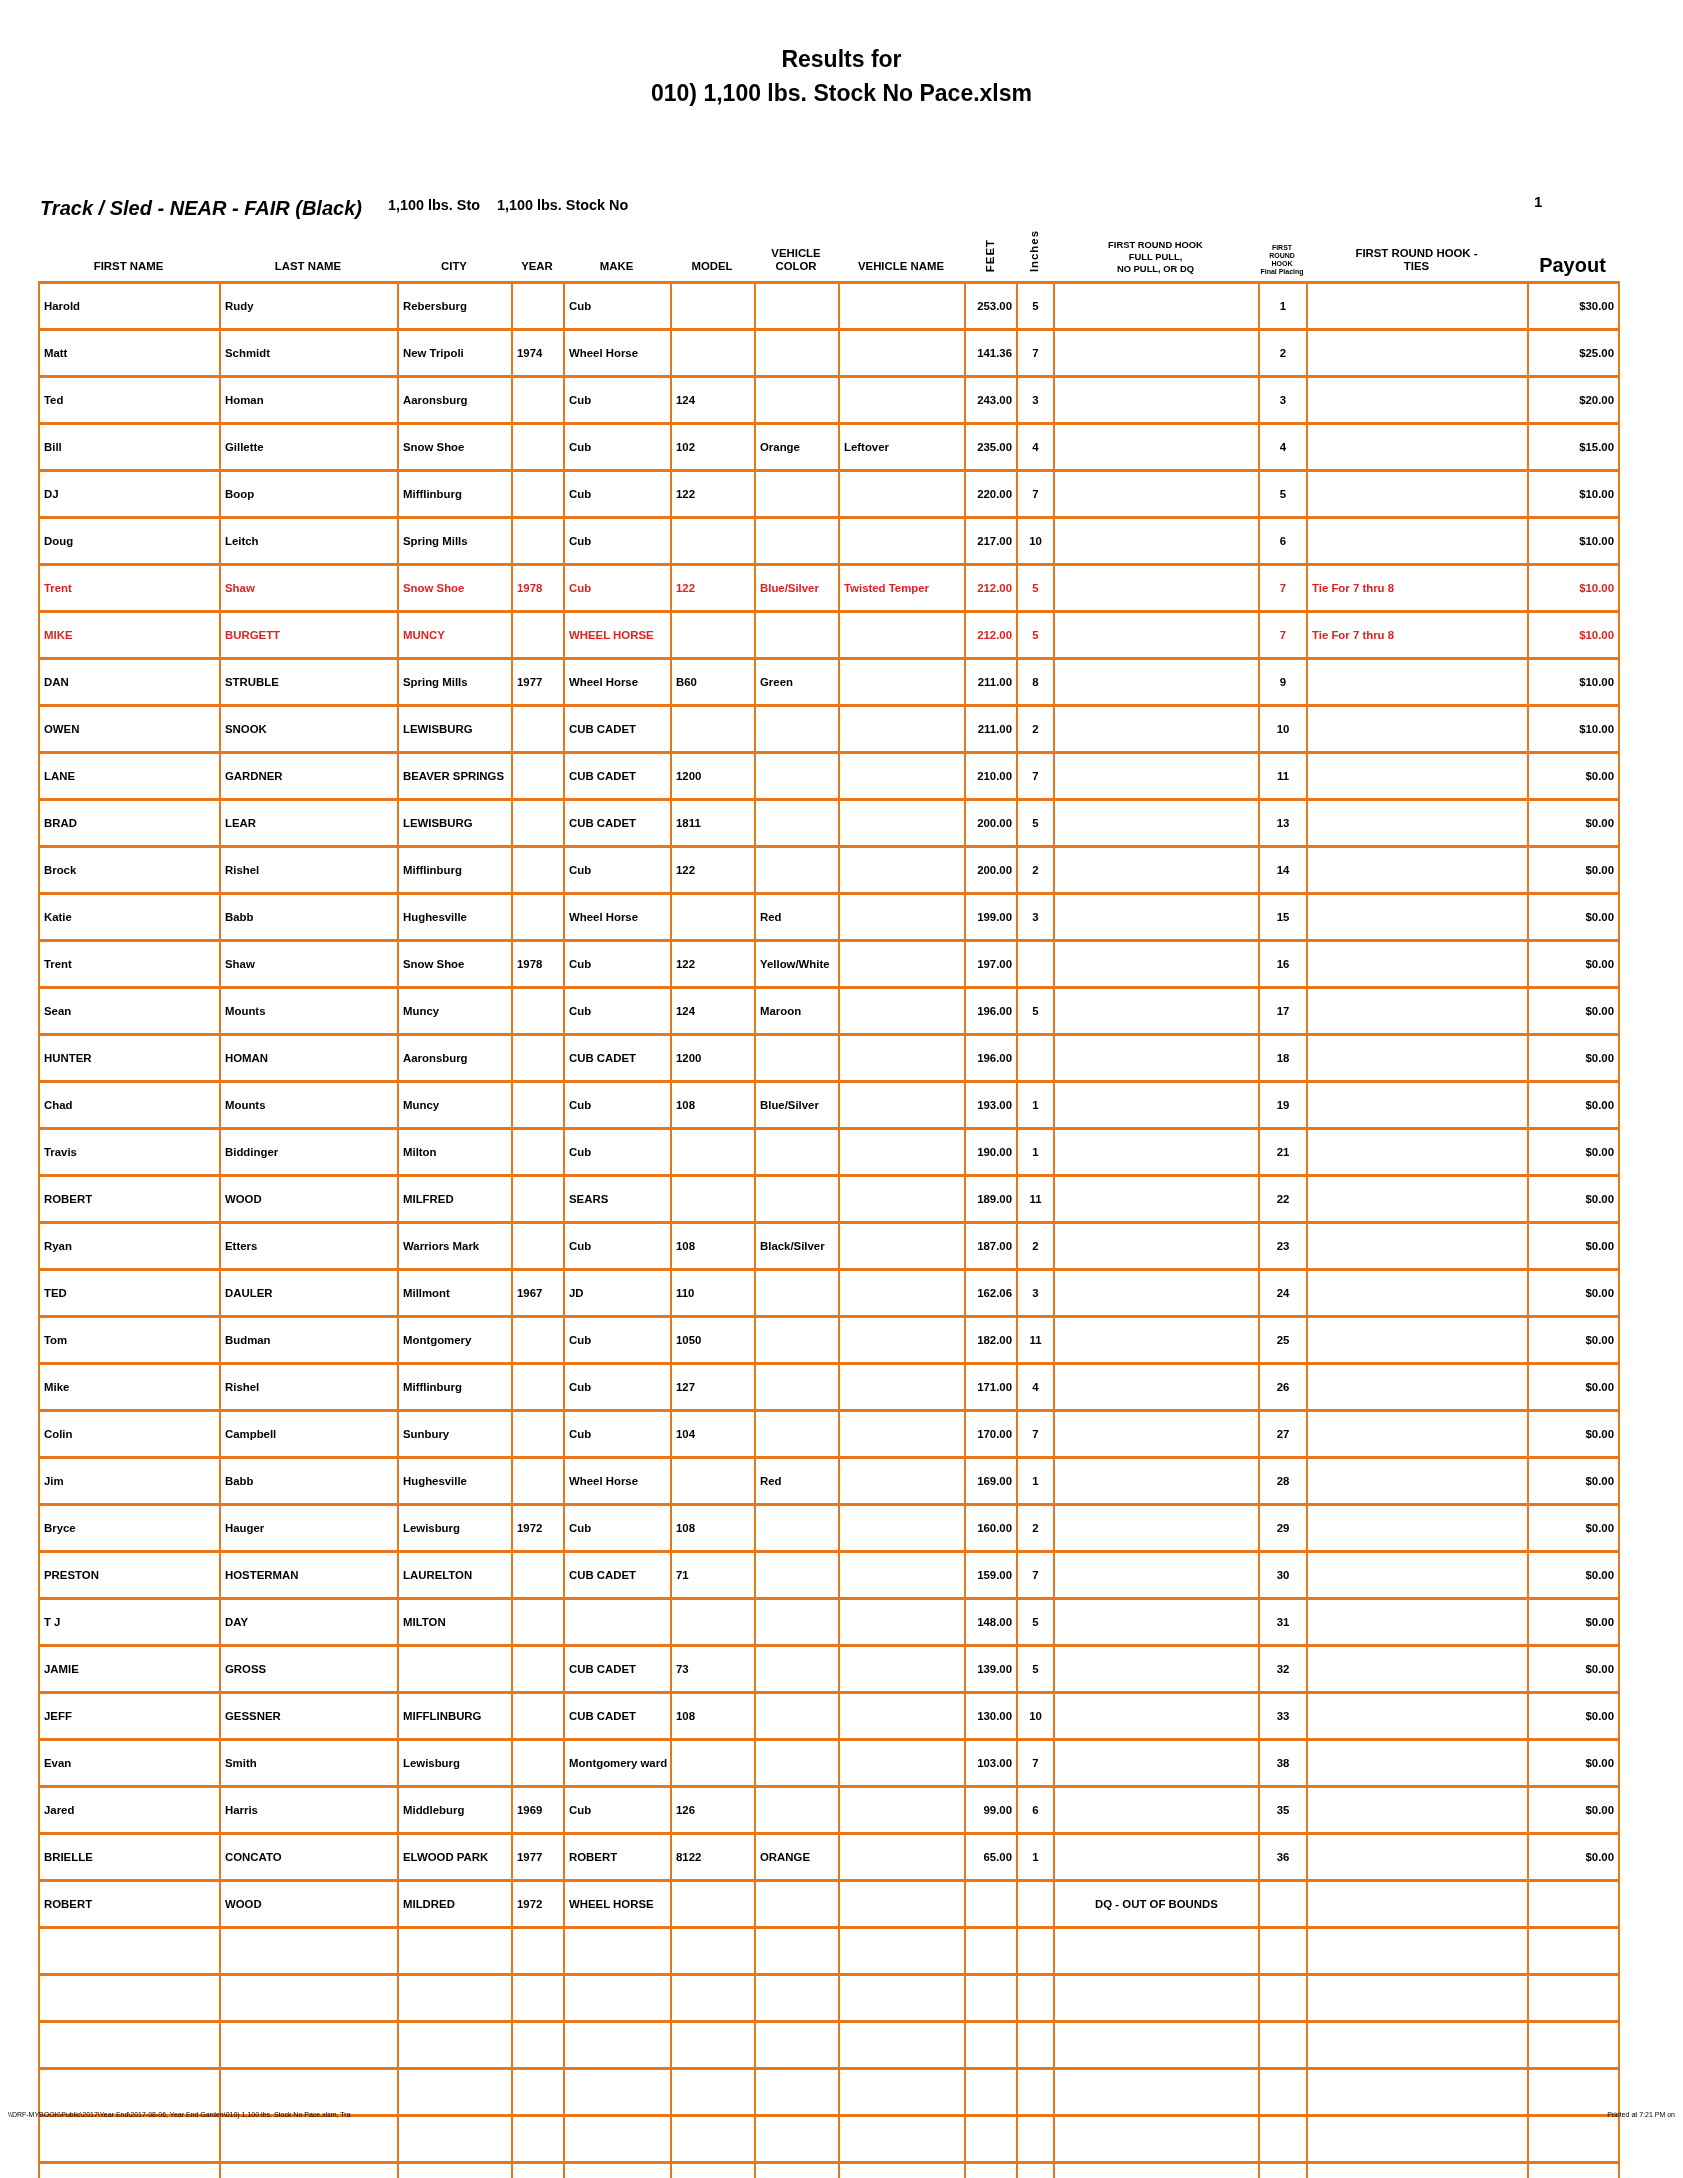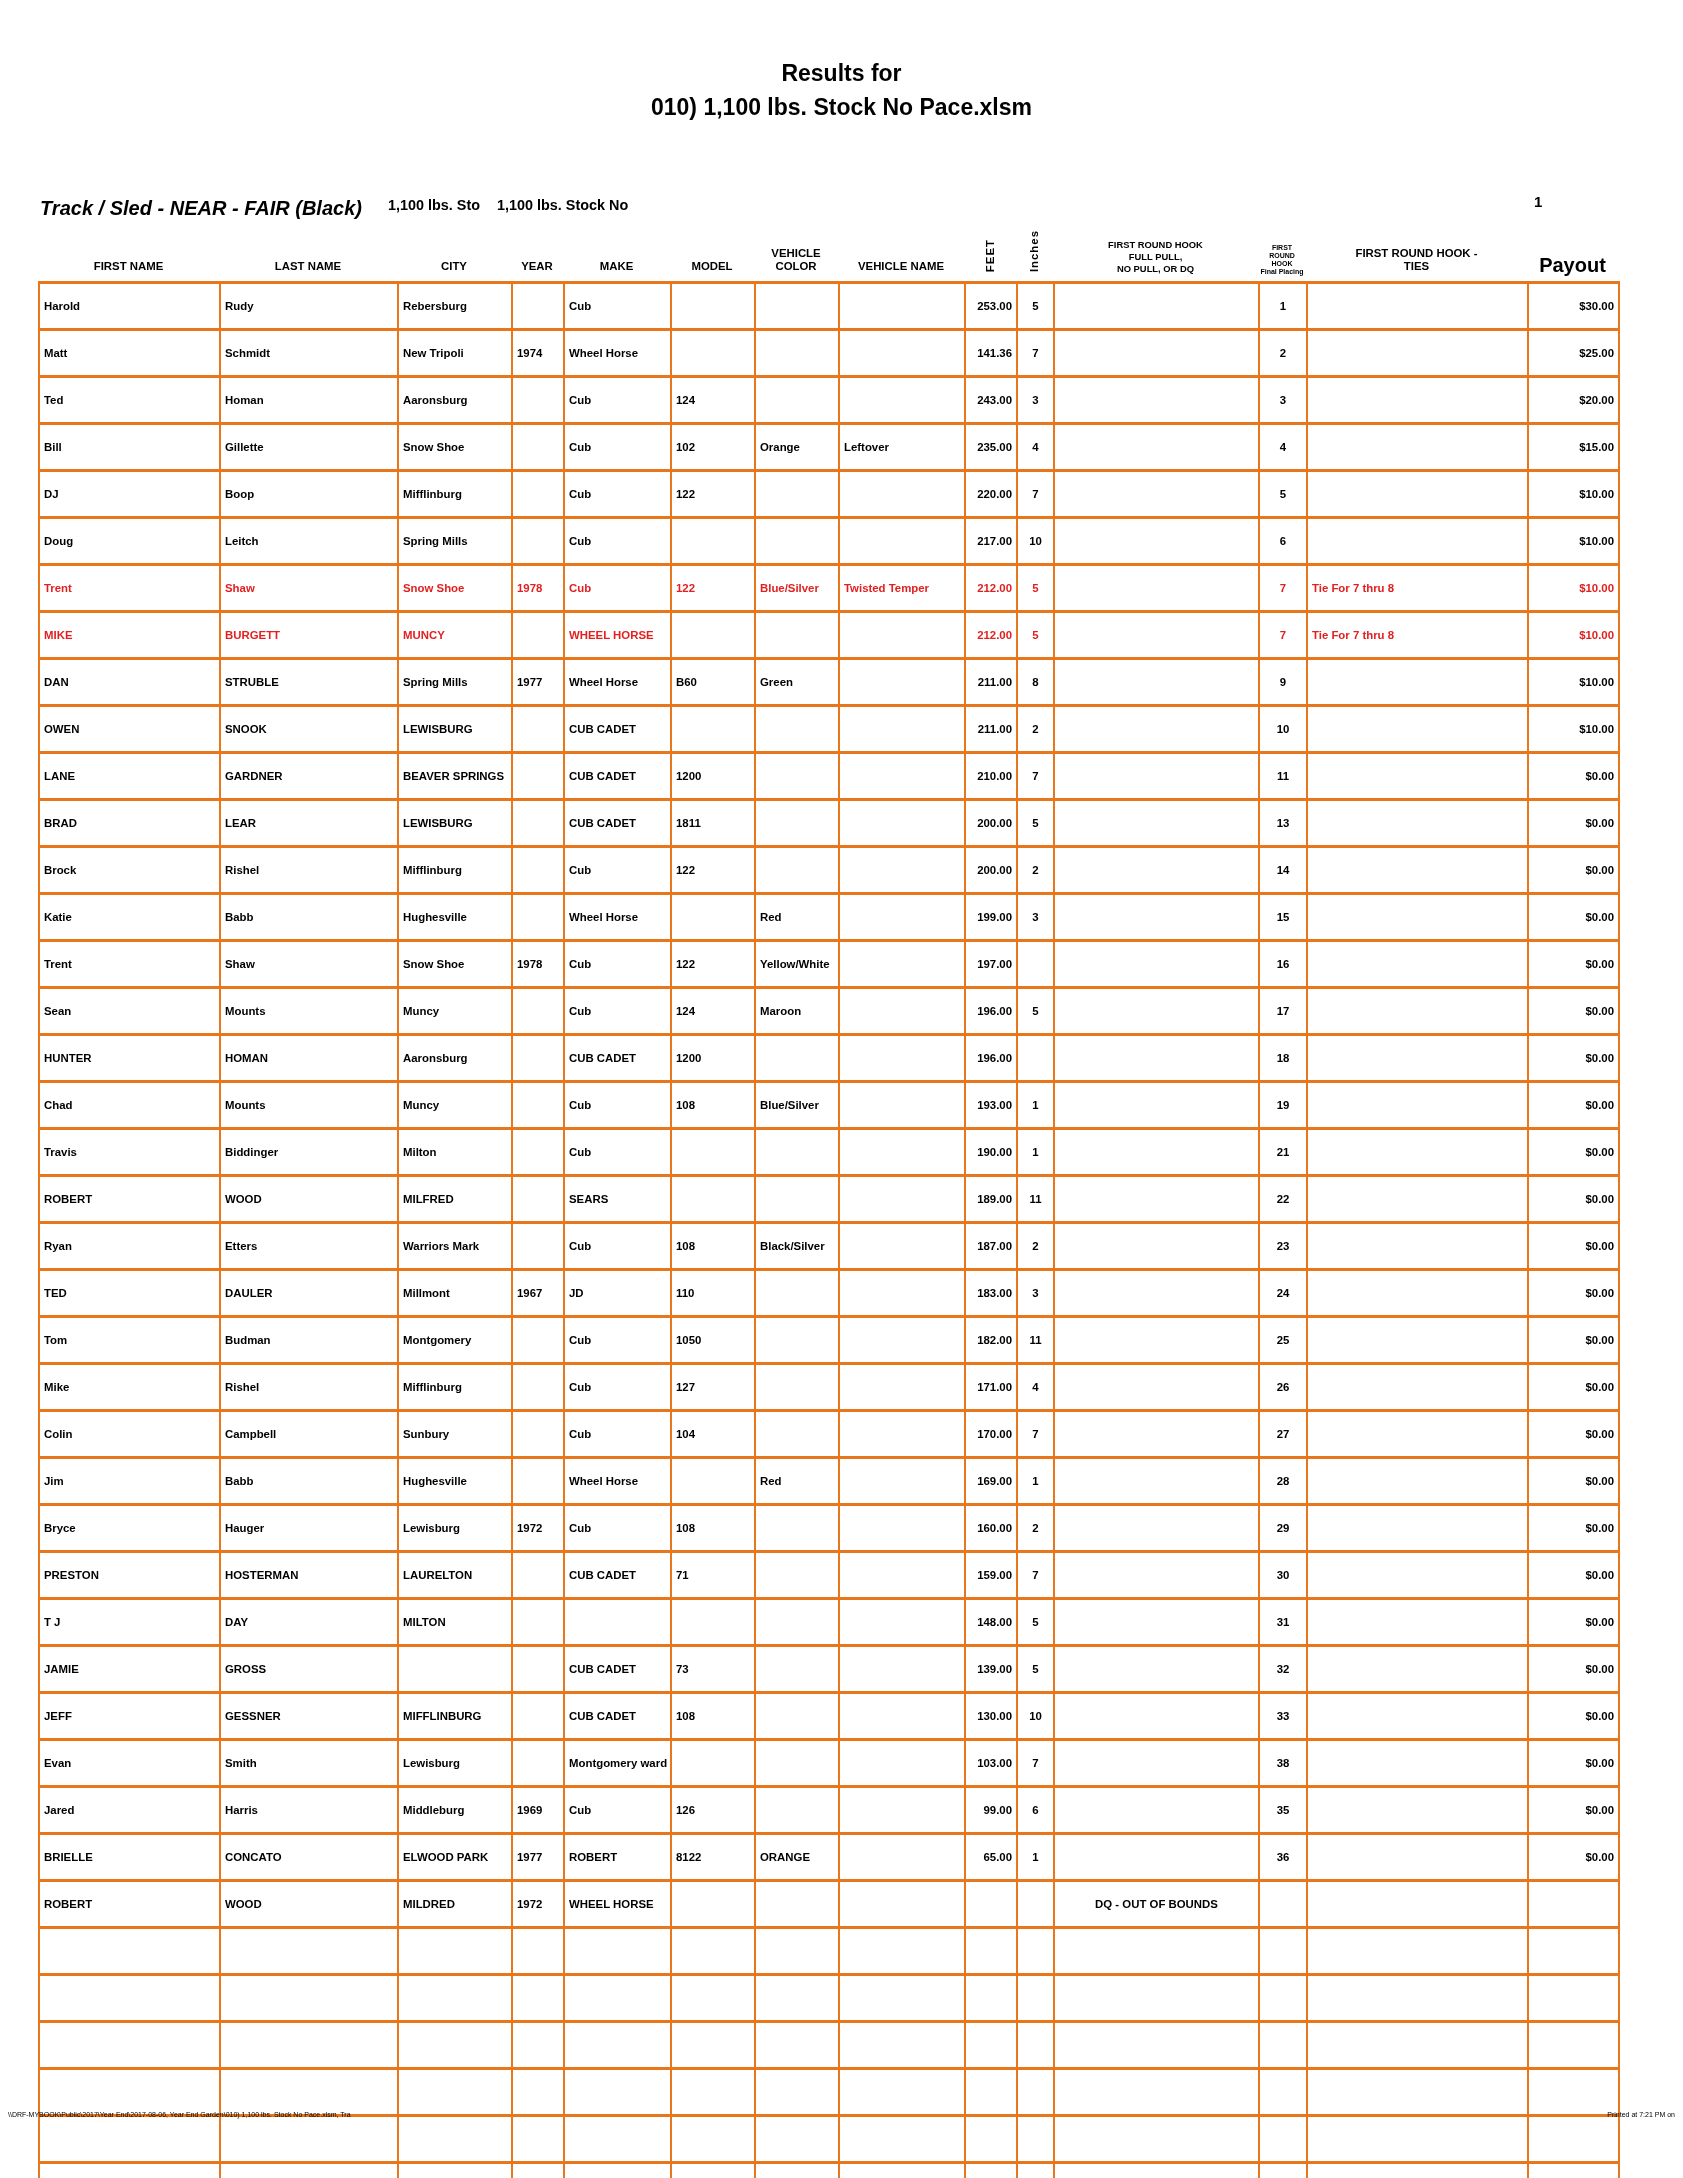--- a/index.html
+++ b/index.html
@@ -8,21 +8,21 @@
     --ink:#000000;
   }
   html,body{margin:0;padding:0;}
   body{
     width:1683px;height:2178px;background:#ffffff;position:relative;
     font-family:"Liberation Sans",sans-serif;font-weight:bold;color:var(--ink);
     overflow:hidden;
   }
   .title{
     position:absolute;top:42px;left:0;width:100%;text-align:center;
-    font-size:23px;line-height:34px;margin-top:14px;
+    font-size:23px;line-height:34px;
   }
   .meta-track{position:absolute;top:197px;left:40px;font-size:20px;white-space:nowrap;font-style:italic;}
   .meta-class1{position:absolute;top:197px;left:388px;font-size:14.4px;width:105px;overflow:hidden;white-space:nowrap;}
   .meta-class2{position:absolute;top:197px;left:497px;font-size:14.4px;width:166px;overflow:hidden;white-space:nowrap;}
   .page-num{position:absolute;top:193px;left:1534px;font-size:15px;}
 
   .colheads{
     position:absolute;top:216px;left:38px;width:1580px;height:63px;
     display:flex;align-items:flex-end;
   }
@@ -457,21 +457,21 @@
   </tr>
       <tr>
     <td>TED</td>
     <td>DAULER</td>
     <td>Millmont</td>
     <td>1967</td>
     <td>JD</td>
     <td>110</td>
     <td></td>
     <td></td>
-    <td class="num">183.00</td>
+    <td class="num">162.06</td>
     <td class="ctr">3</td>
     <td class="ctr"></td>
     <td class="ctr">24</td>
     <td></td>
     <td class="num">$0.00</td>
   </tr>
       <tr>
     <td>Tom</td>
     <td>Budman</td>
     <td>Montgomery</td>

